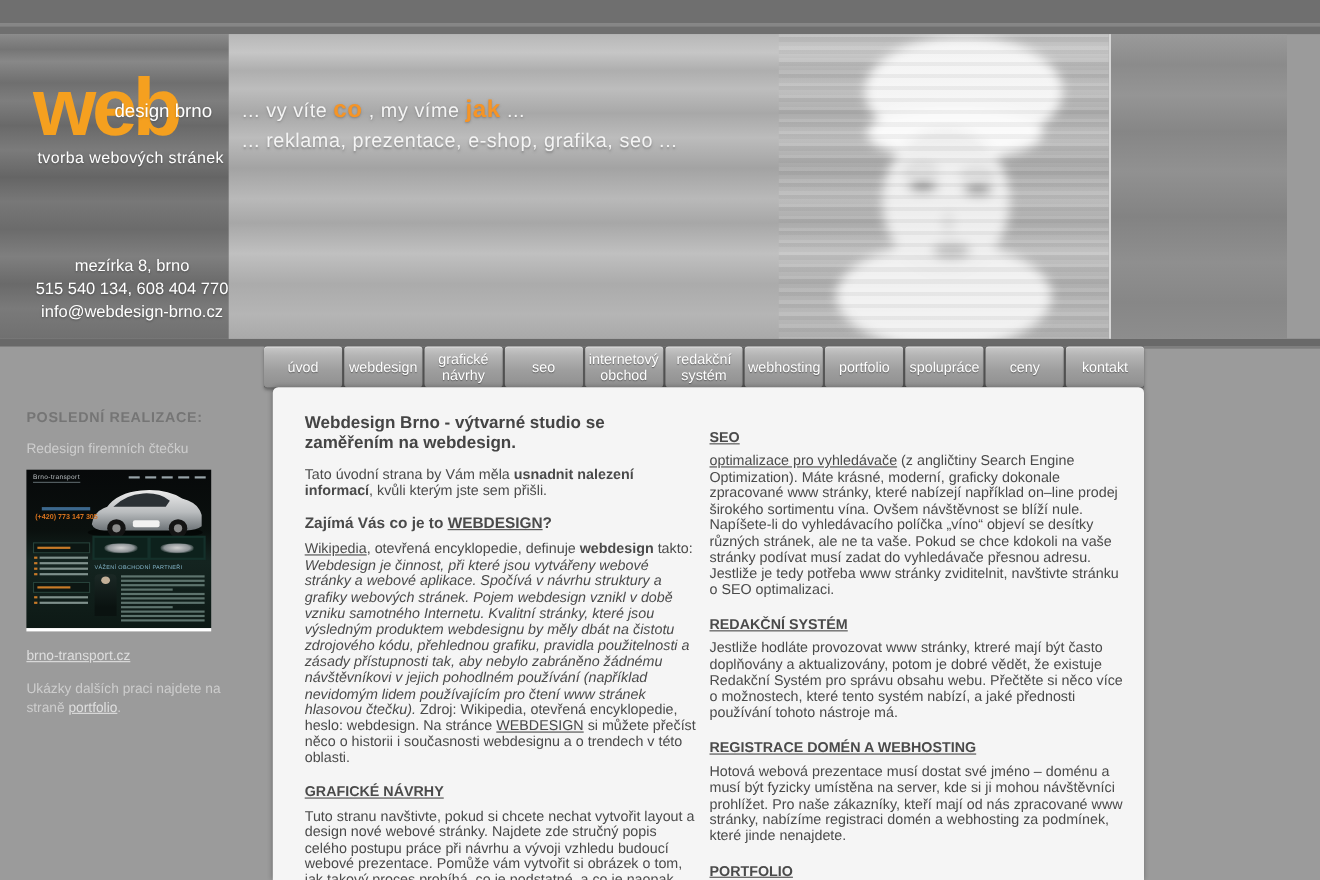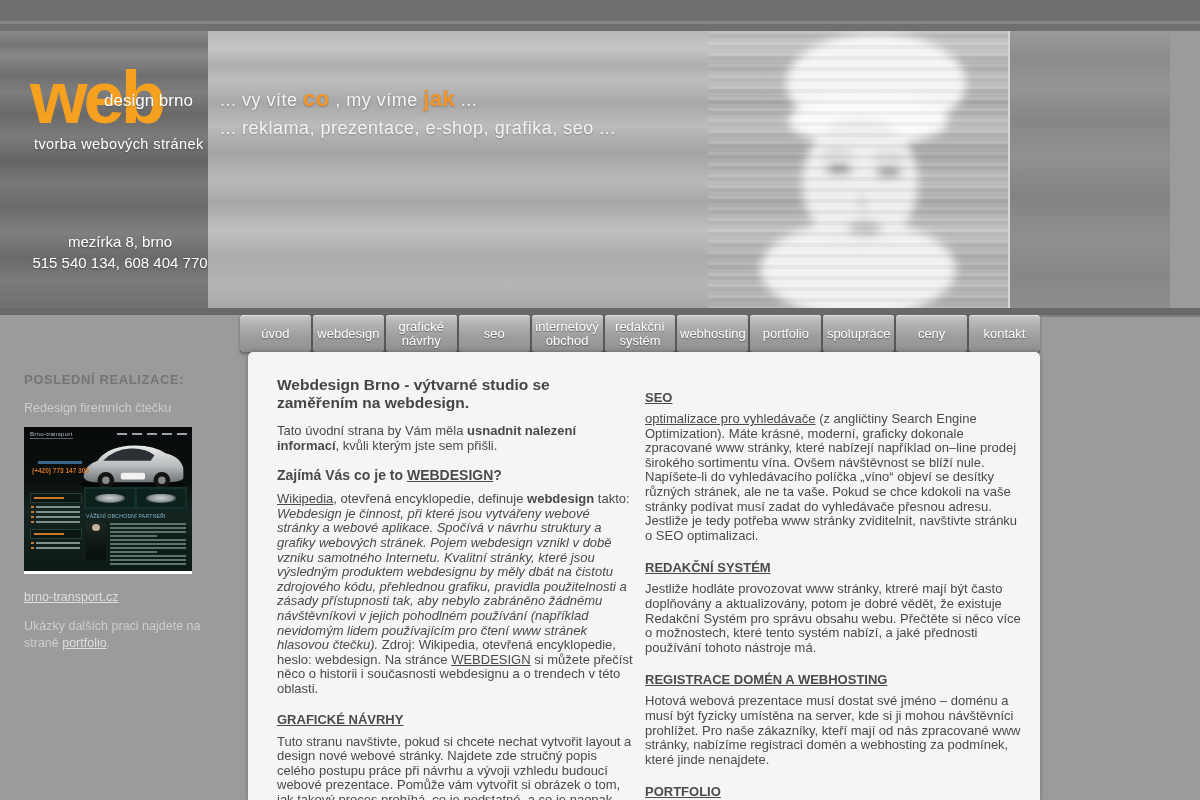--- a/index.html
+++ b/index.html
@@ -115,20 +115,21 @@
 <div class="topbar2"></div>
 
 <div class="header">
   <div class="hd-left">
     <div class="logo-web">web</div>
     <div class="logo-sub">design brno</div>
     <div class="logo-tag">tvorba webových stránek</div>
     <div class="contact">
       <div>mezírka 8, brno</div>
       <div>515 540 134, 608 404 770</div>
+      <div>info@webdesign-brno.cz</div>
     </div>
   </div>
 
   <div class="hd-mid">
     <div class="photo">
       <svg width="300" height="277" viewBox="0 0 300 277">
         <defs>
             <filter id="b" x="-30%" y="-30%" width="160%" height="160%">
               <feGaussianBlur stdDeviation="5"></feGaussianBlur>
             </filter>

